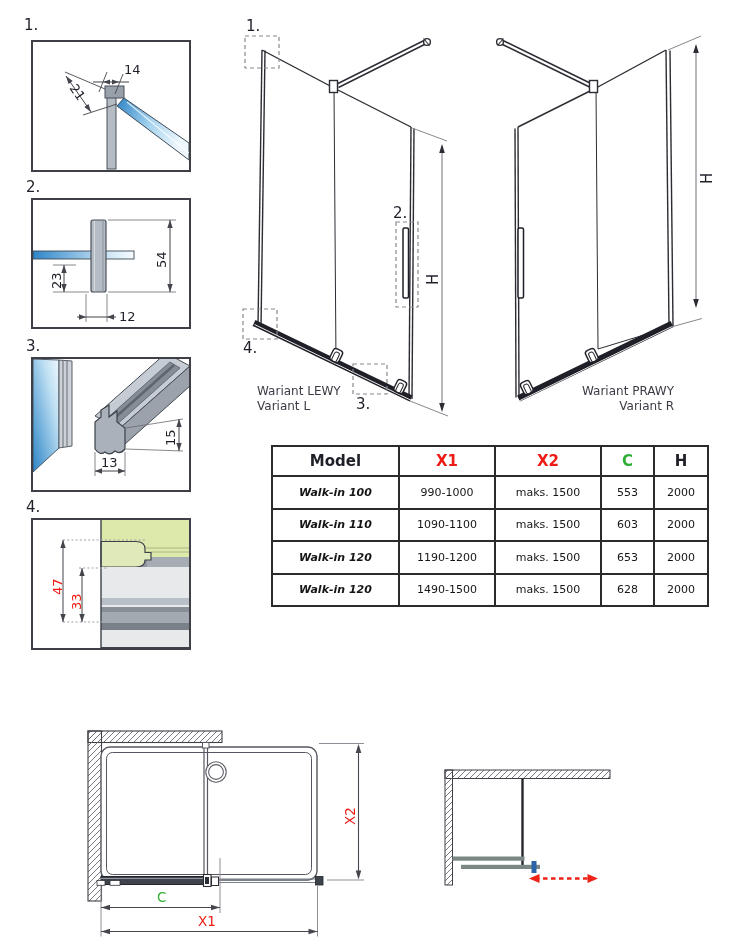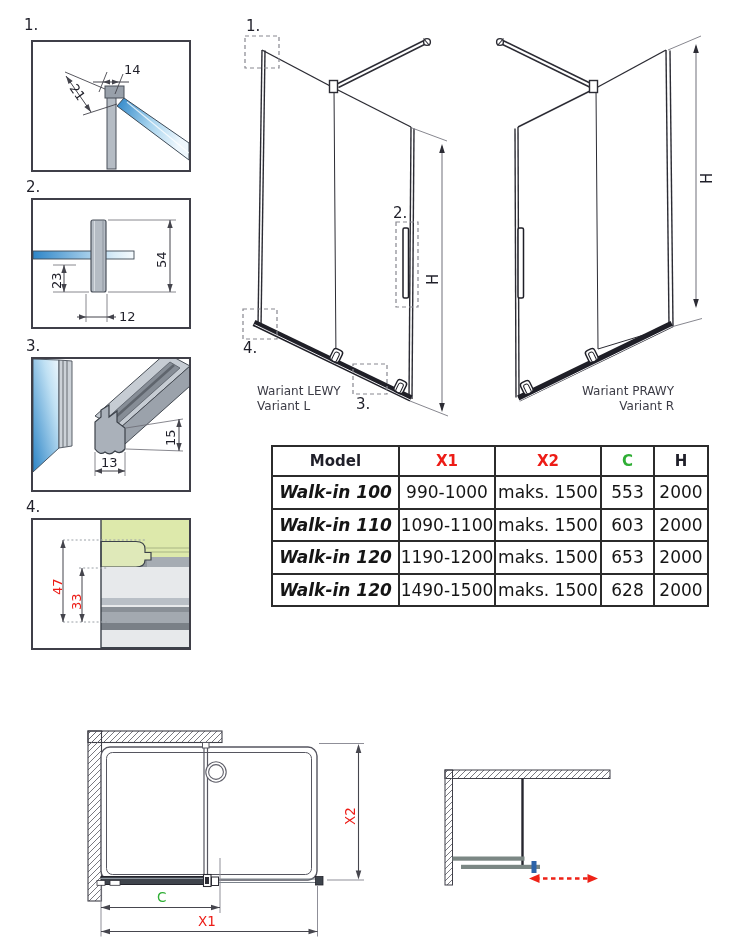--- a/index.html
+++ b/index.html
@@ -17,21 +17,21 @@
   .lbl-txt{font-size:12px;fill:#3c3c46;}
   .callout-txt{font-size:15px;}
   .red-txt{fill:#ed1c16;}
   .green-txt{fill:#2fae35;}
   #variants-svg{position:absolute;left:232px;top:8px;}
   #plan-svg{position:absolute;left:58px;top:720px;}
   #schematic-svg{position:absolute;left:425px;top:748px;}
   #spec-table{position:absolute;left:271px;top:445px;border-collapse:collapse;table-layout:fixed;background:#fff;}
   #spec-table td{border:2px solid #2b2b2b;text-align:center;vertical-align:middle;padding:0;overflow:hidden;}
   #spec-table tr.hdr td{font-weight:bold;font-size:15px;height:28px;border-radius:10px;}
-  #spec-table tr.data td{font-size:17px;height:30.5px;color:#151515;}
+  #spec-table tr.data td{font-size:11px;height:30.5px;color:#151515;}
   #spec-table td.model-cell{font-weight:bold;font-style:italic;color:#151515;}
   #spec-table td.red{color:#ed1c16;}
   #spec-table td.green{color:#2fae35;}
 </style>
 </head>
 <body>
 
 <div class="detail-num" style="left:24px;top:16px;">1.</div>
 <div class="detail-box" style="top:40px;height:132px;">
   <svg width="156" height="128" viewBox="0 0 156 128">

